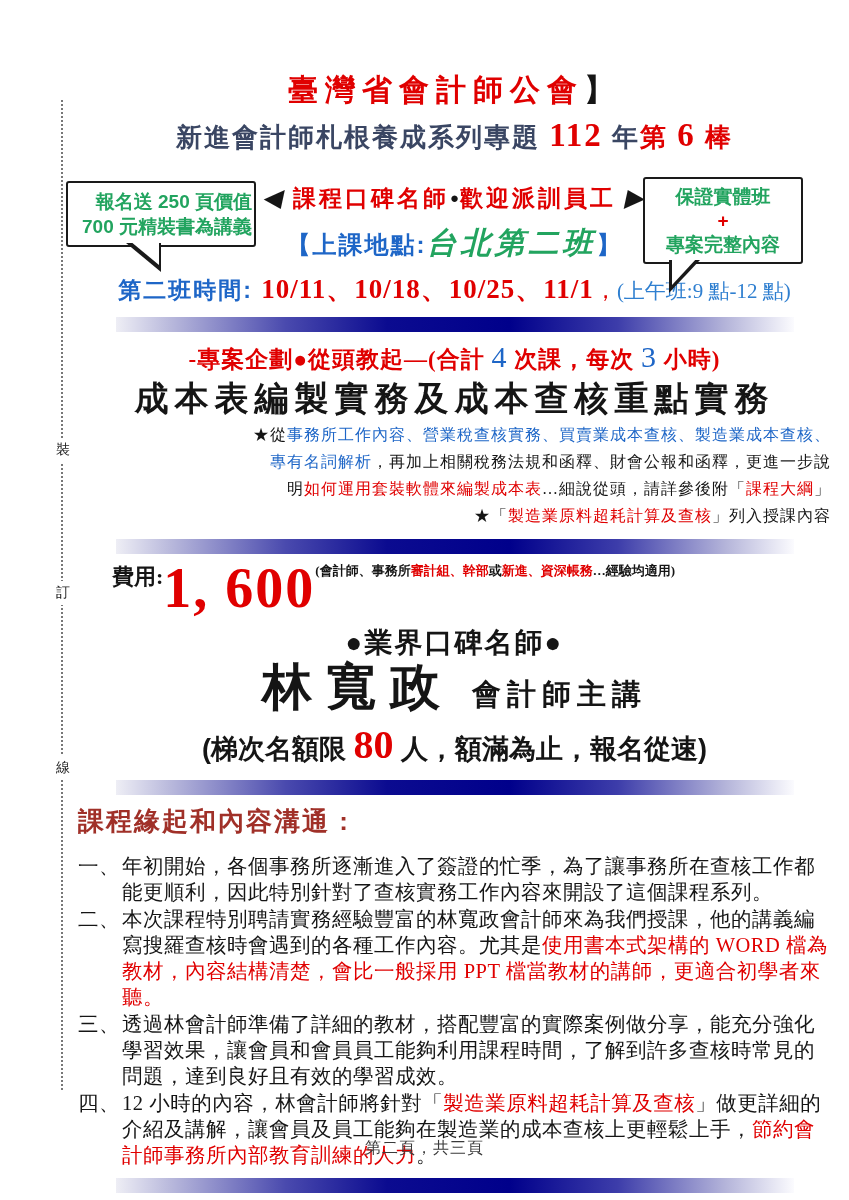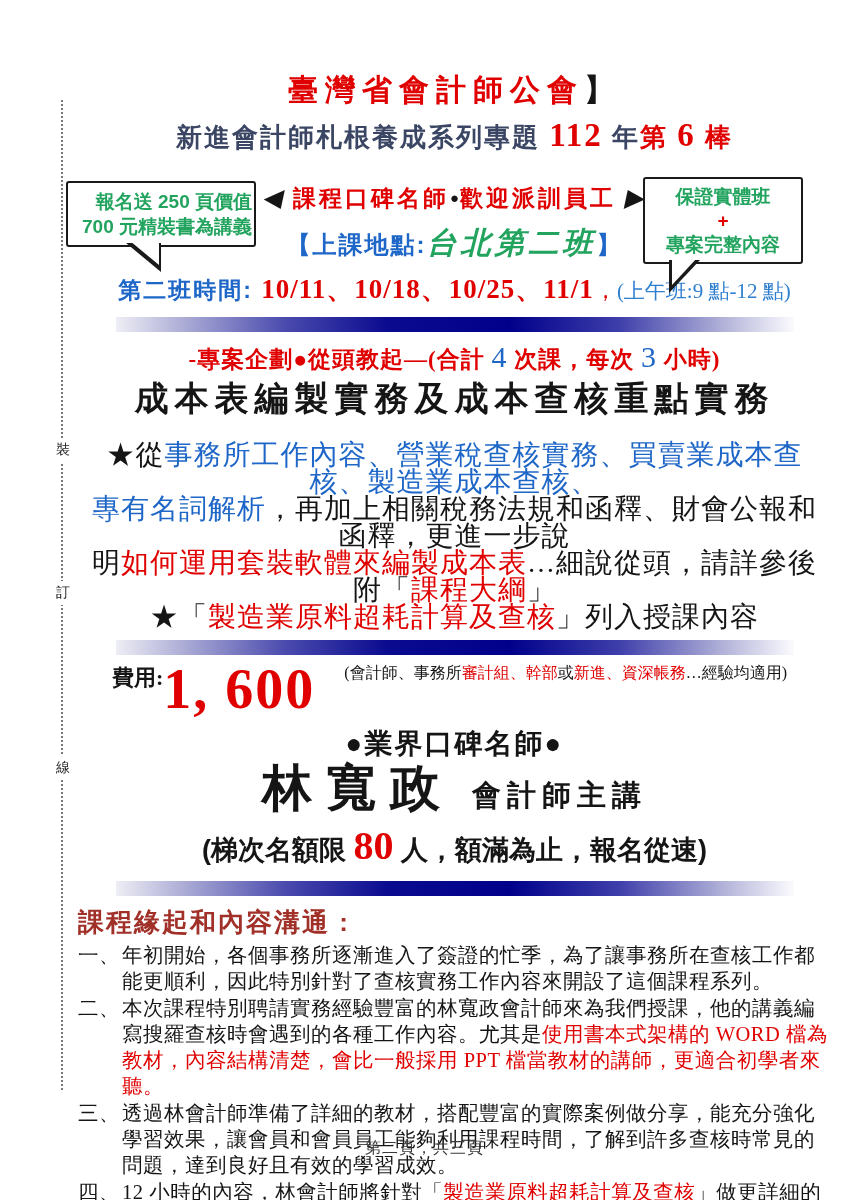--- a/index.html
+++ b/index.html
@@ -54,39 +54,39 @@
   .schedule .sched-note{font-size:21px;}
 
   .grad-bar{width:678px;height:15px;margin:10px auto 0;
     background:linear-gradient(90deg,#eeeef5 0%,#b9b9dc 8%,#4a4aae 25%,#0b0b90 40%,#00008b 58%,#3d3daa 74%,#b5b5da 90%,#fbfbfe 100%);}
 
   .plan{margin-top:10px;font-weight:bold;font-size:23px;letter-spacing:1px;}
   .plan .plan-num{font-size:30px;font-weight:normal;line-height:1;}
 
   .course-title{margin-top:2px;font-size:34px;font-weight:bold;letter-spacing:6px;line-height:44px;}
 
-  .highlights{margin-top:20px;text-align:center;font-size:28px;line-height:27px;letter-spacing:1px;}
+  .highlights{margin-top:0;text-align:right;font-size:16px;line-height:27px;letter-spacing:1px;}
 
   .fee-row{display:flex;align-items:flex-start;justify-content:flex-start;margin:8px 0 0 34px;text-align:left;}
   .fee-label{font-size:22px;font-weight:bold;padding-bottom:12px;white-space:nowrap;}
   .fee-amount{font-size:56px;font-weight:bold;line-height:0.95;color:#e00000;letter-spacing:2px;white-space:nowrap;}
-  .fee-note{font-size:16px;font-weight:normal;padding-bottom:12px;white-space:nowrap;margin-left:29px;}
+  .fee-note{font-size:13px;font-weight:bold;padding-bottom:12px;white-space:nowrap;}
 
   .mentor-label{margin-top:12px;font-family:"Liberation Sans","DejaVu Sans",sans-serif;
                 font-weight:bold;font-size:28px;letter-spacing:2px;line-height:32px;}
   .instructor-row{margin-top:2px;line-height:52px;}
   .instructor-name{font-size:50px;font-weight:bold;letter-spacing:14px;}
   .instructor-suffix{font-size:29px;font-weight:bold;letter-spacing:6px;margin-left:14px;}
   .quota{font-family:"Liberation Sans","DejaVu Sans",sans-serif;font-weight:bold;
          font-size:27px;line-height:42px;}
   .quota .q80{font-family:"Liberation Serif",serif;font-size:40px;line-height:1;}
 
   .origin{text-align:left;margin-top:10px;}
   .origin-heading{font-family:"Liberation Sans","DejaVu Sans",sans-serif;font-weight:bold;
-                  font-size:26px;color:#a03028;letter-spacing:2px;line-height:32px;margin-bottom:4px;}
+                  font-size:26px;color:#a03028;letter-spacing:2px;line-height:32px;margin-bottom:16px;}
   .origin-item{position:relative;padding-left:44px;font-size:20.5px;line-height:26px;
                letter-spacing:0.5px;margin-bottom:1px;}
   .origin-marker{position:absolute;left:0;top:0;width:44px;}
 
   .footer{position:absolute;left:0;right:0;top:1138px;text-align:center;font-size:16px;color:#3a3a3a;letter-spacing:1px;}
 </style>
 </head>
 <body>
 
 <div class="page">

